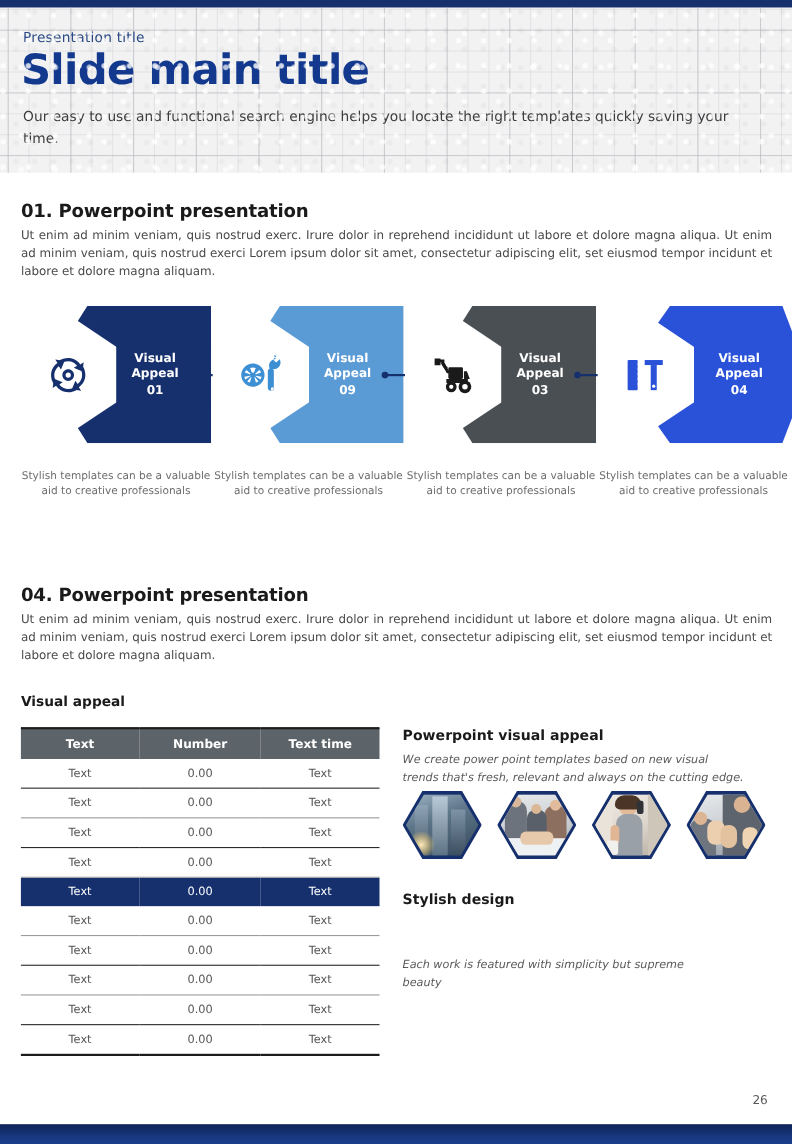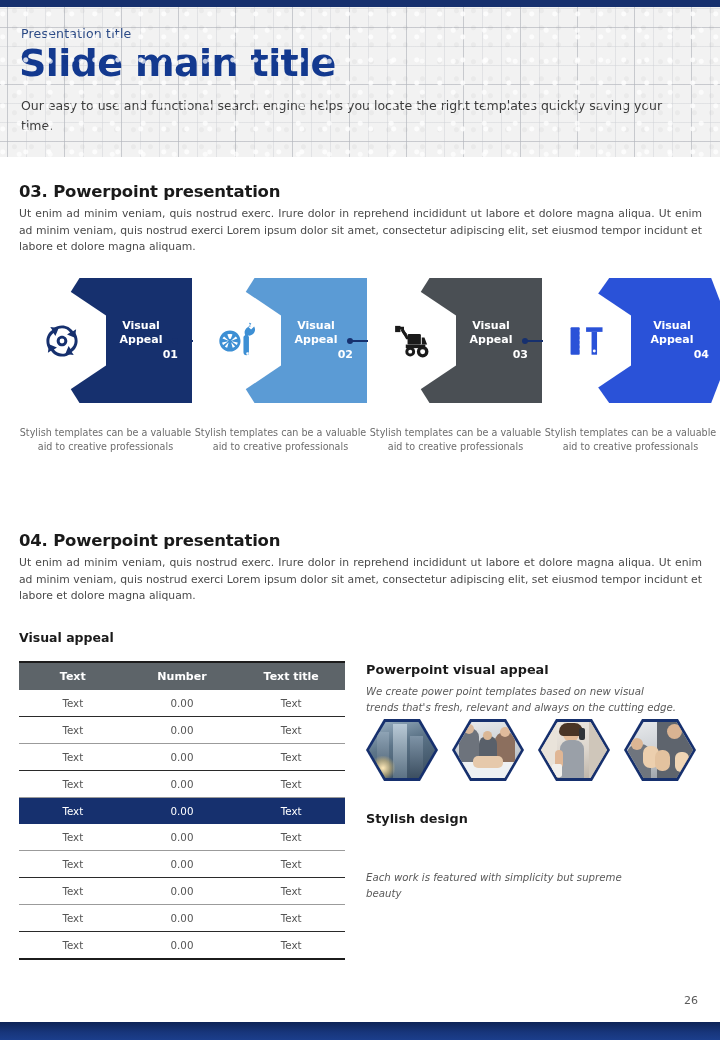--- a/index.html
+++ b/index.html
@@ -92,21 +92,21 @@
   }
   .hex-main.tail {
     clip-path: polygon(26% 0%, 86% 0%, 100% 50%, 86% 100%, 26% 100%, 0% 50%);
     width: 170px;
   }
   .hex-label {
     color: #ffffff; font-weight: bold; font-size: 11px;
     line-height: 14.5px; text-align: center;
     width: 74px; margin-right: 14px;
   }
-  .hex-label .num { display: block; text-align: right; }
+  .hex-label .num { display: block; }
 
   
   .hex-icon {
     position: absolute; left: 0; top: 8px;
     width: 88px; height: 109px;
     background: #ffffff;
     clip-path: polygon(50% 0%, 100% 27%, 100% 73%, 50% 100%, 0% 73%, 0% 27%);
     display: flex; align-items: center; justify-content: center;
     filter: drop-shadow(1px 2px 2px rgba(0,0,0,.22));
   }
@@ -171,21 +171,21 @@
 <body>
 
 <div class="topbar"></div>
 
 <div class="header">
   <div class="pres-title">Presentation title</div>
   <div class="slide-title">Slide main title</div>
   <div class="slide-sub">Our easy to use and functional search engine helps you locate the right templates quickly saving your time.</div>
 </div>
 
-<div class="sec-head" style="top:182px">03. Powerpoint presentation</div>
+<div class="sec-head" style="top:182px">01. Powerpoint presentation</div>
 <div class="sec-body" style="top:206px">Ut enim ad minim veniam, quis nostrud exerc. Irure dolor in reprehend incididunt ut labore et dolore magna aliqua. Ut enim ad minim veniam, quis nostrud exerci  Lorem ipsum dolor sit amet, consectetur adipiscing elit, set eiusmod tempor incidunt et labore et dolore magna aliquam.</div>
 
 <div class="hexrow">
 
   <div class="hexitem" style="left:18px">
     <div class="hex-main" style="background:#16306e">
       <div class="hex-label">
         <span>Visual Appeal</span>
         <span class="num">01</span>
       </div>
@@ -204,21 +204,21 @@
   <div class="connector" style="left:172px; width:54px">
     <div class="conn-line" style="width:48px"></div>
     <div class="conn-dot" style="left:0"></div>
     <div class="conn-dot" style="left:48px"></div>
   </div>
 
   <div class="hexitem" style="left:193px">
     <div class="hex-main" style="background:#5b9bd5">
       <div class="hex-label">
         <span>Visual Appeal</span>
-        <span class="num">02</span>
+        <span class="num">09</span>
       </div>
     </div>
     <div class="hex-icon">
       <svg width="46" height="44" viewBox="0 0 52 48" fill="#3d8fd4">
         <path d="M18 12c6.6 0 12 5.4 12 12s-5.4 12-12 12S6 30.6 6 24s5.4-12 12-12zm0 4.2c-1 0-2 .2-2.9.5l2.9 7.3 2.9-7.3c-.9-.3-1.9-.5-2.9-.5zm-6.6 2.6a7.9 7.9 0 0 0-1.8 2.5l7.4 2.7-5.6-5.2zm13.2 0-5.6 5.2 7.4-2.7a7.9 7.9 0 0 0-1.8-2.5zM9.2 25.6a7.9 7.9 0 0 0 1.1 3l6-4.2-7.1 1.2zm17.6 0-7.1-1.2 6 4.2a7.9 7.9 0 0 0 1.1-3zM12.2 30.2a7.9 7.9 0 0 0 2.7 1.5l1.8-6.6-4.5 5.1zm11.6 0-4.5-5.1 1.8 6.6a7.9 7.9 0 0 0 2.7-1.5zM18 21.4a2.6 2.6 0 1 1 0 5.2 2.6 2.6 0 0 1 0-5.2z"></path>
         <path d="M41.5 7.5c-3.8 0-6.9 3.1-6.9 6.9 0 1 .2 2 .6 2.8l-1.9 1.9v18c0 1.7 1.4 3.1 3.1 3.1s3.1-1.4 3.1-3.1v-18l-1.3-1.3c.4.1.9.2 1.3.2 3.8 0 6.9-3.1 6.9-6.9 0-1.3-.4-2.5-1-3.5l-3.5 3.5-3.2-3.2 3.5-3.5c-.8-.3-1.7-.9-2.7-.9zm-5.1 30.7a1.6 1.6 0 1 1 3.2 0 1.6 1.6 0 0 1-3.2 0z"></path>
       </svg>
     </div>
   </div>
 
@@ -287,21 +287,21 @@
 
 <div class="sec-head" style="top:531px">04. Powerpoint presentation</div>
 <div class="sec-body" style="top:555px">Ut enim ad minim veniam, quis nostrud exerc. Irure dolor in reprehend incididunt ut labore et dolore magna aliqua. Ut enim ad minim veniam, quis nostrud exerci  Lorem ipsum dolor sit amet, consectetur adipiscing elit, set eiusmod tempor incidunt et labore et dolore magna aliquam.</div>
 
 <div class="tbl-title">Visual appeal</div>
 <table class="tbl">
   <thead>
     <tr>
       <th>Text</th>
       <th>Number</th>
-      <th>Text title</th>
+      <th>Text time</th>
     </tr>
   </thead>
   <tbody>
     <tr class="dark">
       <td class="c0">Text</td>
       <td class="c1">0.00</td>
       <td>Text</td>
     </tr>
     <tr>
       <td class="c0">Text</td>

